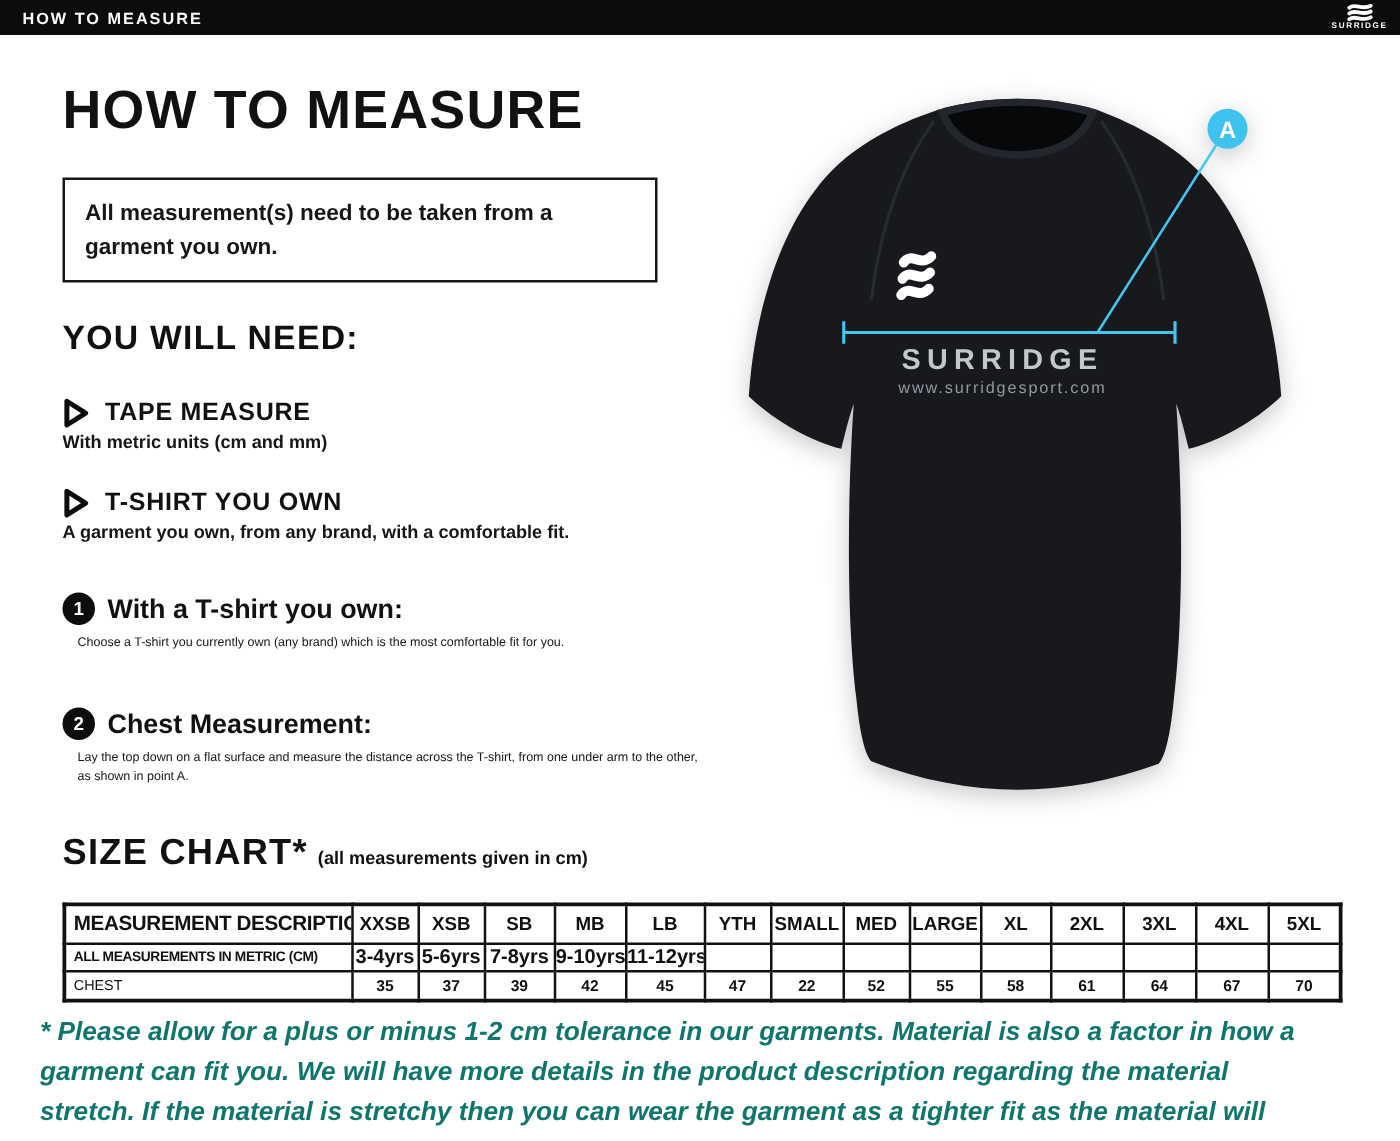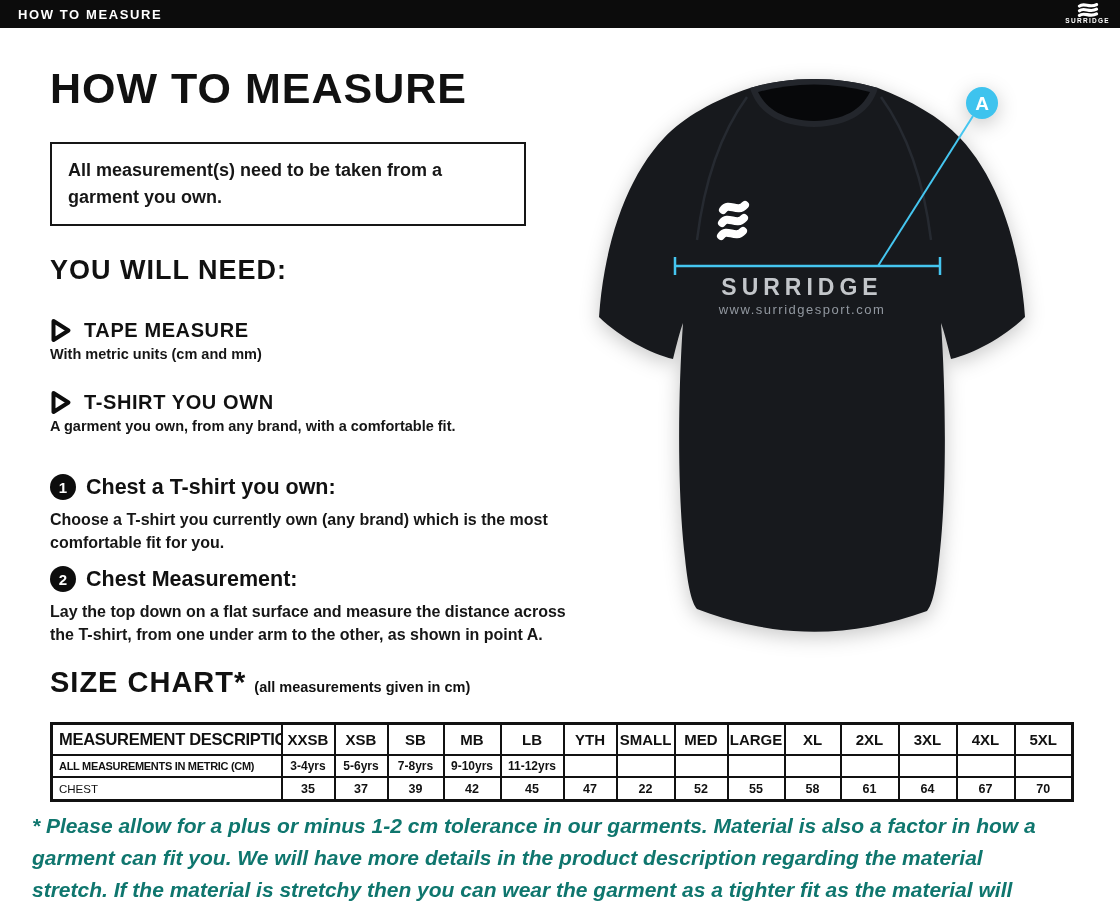--- a/index.html
+++ b/index.html
@@ -39,38 +39,38 @@
   .tri { width:22px; height:25px; display:inline-flex; }
 
   .step { position:absolute; left:50px; width:516px; }
   .step-head { display:flex; align-items:center; gap:10px; }
   .step-num {
     width:26px; height:26px; border-radius:50%; background:#0d0d0d; color:#fff;
     font-size:15px; font-weight:bold; display:inline-flex; align-items:center;
     justify-content:center; flex:0 0 26px;
   }
   .step-title { font-size:21.5px; font-weight:bold; color:#111; }
-  .step-desc { margin:8px 0 0 0; font-size:16px; font-weight:bold; line-height:1.45; color:#161616; }
+  .step-desc { margin:8px 0 0 12px; font-size:10px; font-weight:normal; line-height:1.45; color:#161616; }
 
   
   .size-chart-heading { position:absolute; left:50px; top:666px; display:flex; align-items:baseline; gap:8px; }
   .size-chart-heading .big { font-size:29px; font-weight:bold; letter-spacing:1px; color:#111; }
   .size-chart-heading .small { font-size:14.5px; font-weight:bold; color:#111; }
 
   table.size-chart {
     position:absolute; left:50px; top:722px; width:1021px; border-collapse:collapse;
     table-layout:fixed; border:3px solid #111;
   }
   .size-chart th, .size-chart td {
     border:2px solid #111; text-align:center; padding:0; color:#111;
     overflow:hidden; white-space:nowrap;
   }
   .size-chart thead th { height:29px; font-size:15px; font-weight:bold; }
   .size-chart thead th.first { text-align:left; padding-left:6px; font-size:16.5px; letter-spacing:-0.3px; }
-  .size-chart tr.metric-row td { height:20px; font-size:12px; font-weight:bold; }
+  .size-chart tr.metric-row td { height:20px; font-size:16px; font-weight:bold; }
   .size-chart tr.metric-row td.first { text-align:left; padding-left:6px; font-size:11px; letter-spacing:-0.3px;margin-left:16px; }
   .size-chart tr.chest-row td { height:21px; font-size:12.5px; font-weight:bold;margin-left:48px; }
   .size-chart tr.chest-row td.first { text-align:left; padding-left:6px; font-size:11.5px; font-weight:normal; }
 
   .footnote {
     position:absolute; left:32px; top:810px; width:1022px; margin:0;
     font-size:21px; font-weight:bold; font-style:italic; line-height:1.52; color:#0f766e;
   }
 
   
@@ -124,21 +124,21 @@
         </svg>
       </span>
       <span class="need-title">T-SHIRT YOU OWN</span>
     </div>
     <div class="need-desc">A garment you own, from any brand, with a comfortable fit.</div>
   </div>
 
   <div class="step" style="top:474px;">
     <div class="step-head">
       <span class="step-num">1</span>
-      <span class="step-title">Chest a T-shirt you own:</span>
+      <span class="step-title">With a T-shirt you own:</span>
     </div>
     <p class="step-desc">Choose a T-shirt you currently own (any brand) which is the most comfortable fit for you.</p>
   </div>
 
   <div class="step" style="top:566px;">
     <div class="step-head">
       <span class="step-num">2</span>
       <span class="step-title">Chest Measurement:</span>
     </div>
     <p class="step-desc">Lay the top down on a flat surface and measure the distance across the T-shirt, from one under arm to the other, as shown in point A.</p>

